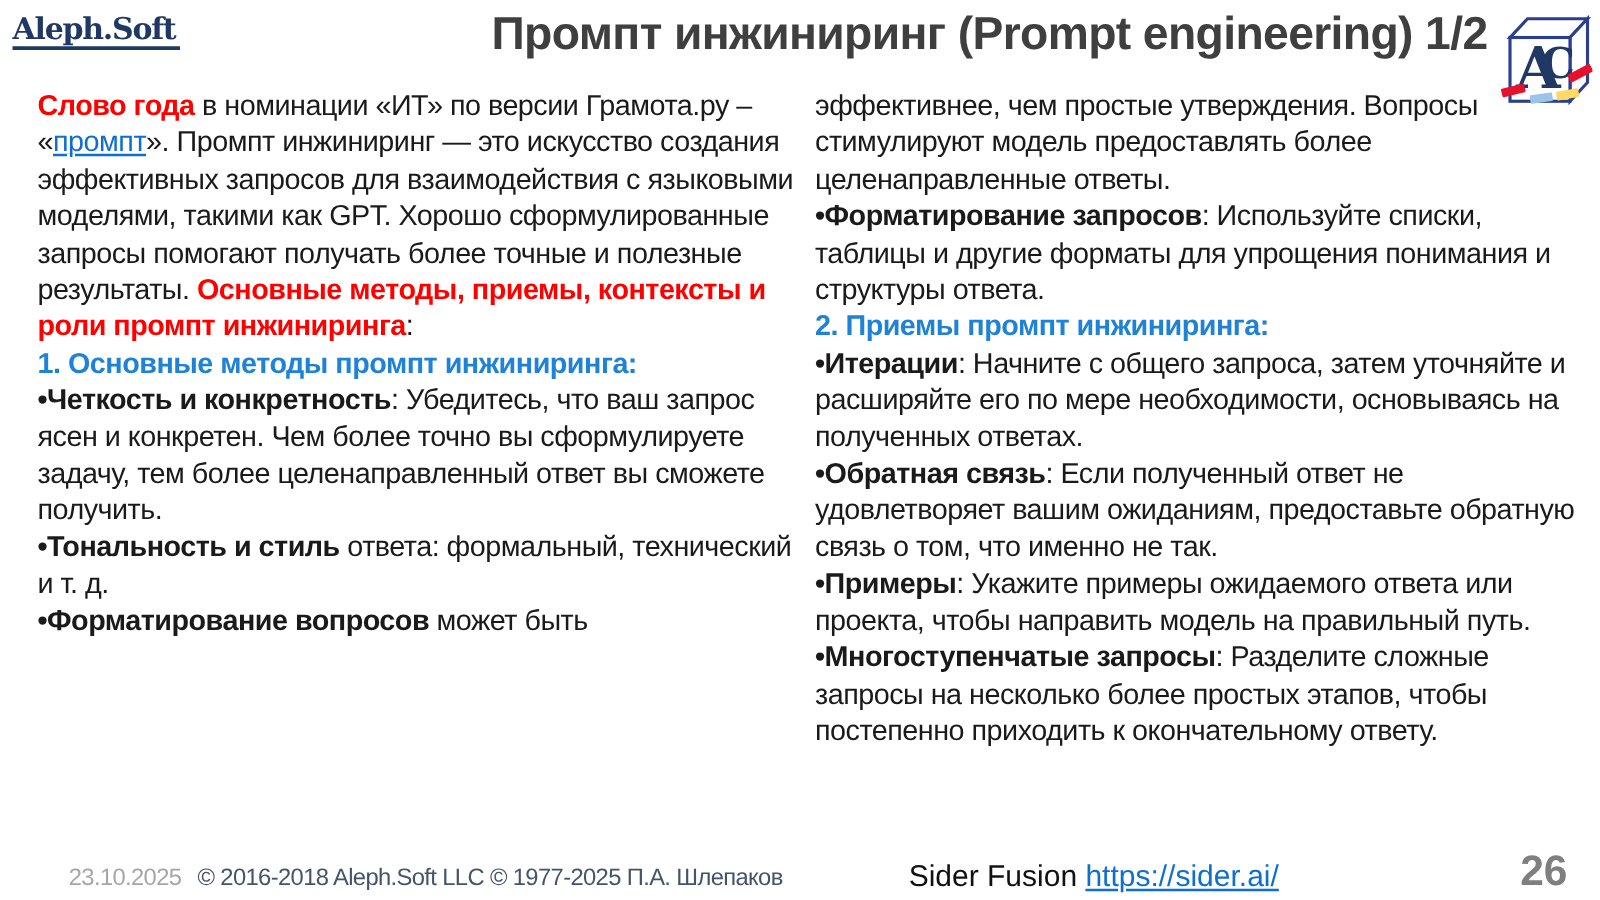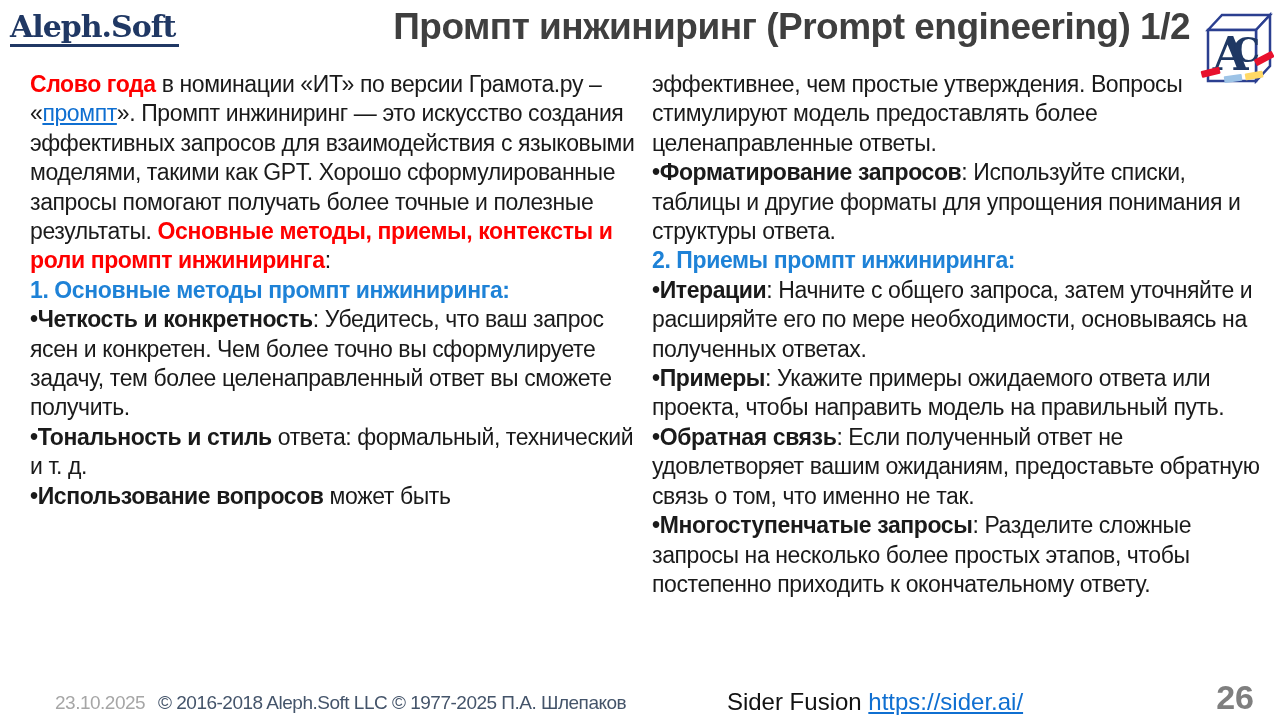--- a/index.html
+++ b/index.html
@@ -6,21 +6,21 @@
   body{
     width:1280px;height:720px;background:#ffffff;overflow:hidden;position:relative;
     font-family:"Liberation Sans",sans-serif;
     -webkit-font-smoothing:antialiased;
   }
   
   .header{position:absolute;top:0;left:0;width:1280px;height:68px;}
   .brand{
     position:absolute;left:10px;top:10px;
     font-family:"DejaVu Serif","Liberation Serif",serif;
-    font-weight:bold;font-size:30px;letter-spacing:-1px;
+    font-weight:bold;font-size:24px;letter-spacing:-1px;
     color:var(--navy,#203864);
     border-bottom:3px solid var(--navy,#203864);
     padding:0 4px 1px 0;line-height:1.1;text-align:center;
   }
   .slide-title{
     position:absolute;left:154px;right:90px;top:6px;
     text-align:right;
     font-size:37px;font-weight:bold;color:var(--title-gray,#3f3f3f);
     letter-spacing:-0.5px;white-space:nowrap;
   }
@@ -72,29 +72,29 @@
     <rect x="54" y="49" width="20" height="7" rx="1" transform="rotate(-28 64 52)" fill="#e8112d"></rect>
   </svg>
 </div>
 
 <div class="columns">
   <div class="col">
       <div class="para"><span class="run red-bold">Слово года</span><span class="run normal"> в номинации «ИТ» по версии Грамота.ру – «</span><span class="run link">промпт</span><span class="run normal">». Промпт инжиниринг — это искусство создания эффективных запросов для взаимодействия с языковыми моделями, такими как GPT. Хорошо сформулированные запросы помогают получать более точные и полезные результаты. </span><span class="run red-bold">Основные методы, приемы, контексты и роли промпт инжиниринга</span><span class="run normal">:</span></div>
       <div class="para"><span class="run blue-bold">1. Основные методы промпт инжиниринга:</span></div>
       <div class="para"><span class="run bold">•Четкость и конкретность</span><span class="run normal">: Убедитесь, что ваш запрос ясен и конкретен. Чем более точно вы сформулируете задачу, тем более целенаправленный ответ вы сможете получить.</span></div>
       <div class="para"><span class="run bold">•Тональность и стиль</span><span class="run normal"> ответа: формальный, технический и т. д.</span></div>
-      <div class="para"><span class="run bold">•Использование вопросов</span><span class="run normal"> может быть</span></div>
+      <div class="para"><span class="run bold">•Форматирование вопросов</span><span class="run normal"> может быть</span></div>
     </div>
   <div class="col">
       <div class="para"><span class="run normal">эффективнее, чем простые утверждения. Вопросы стимулируют модель предоставлять более целенаправленные ответы.</span></div>
       <div class="para"><span class="run bold">•Форматирование запросов</span><span class="run normal">: Используйте списки, таблицы и другие форматы для упрощения понимания и структуры ответа.</span></div>
       <div class="para"><span class="run blue-bold">2. Приемы промпт инжиниринга:</span></div>
       <div class="para"><span class="run bold">•Итерации</span><span class="run normal">: Начните с общего запроса, затем уточняйте и расширяйте его по мере необходимости, основываясь на полученных ответах.</span></div>
+      <div class="para"><span class="run bold">•Обратная связь</span><span class="run normal">: Если полученный ответ не удовлетворяет вашим ожиданиям, предоставьте обратную связь о том, что именно не так.</span></div>
       <div class="para"><span class="run bold">•Примеры</span><span class="run normal">: Укажите примеры ожидаемого ответа или проекта, чтобы направить модель на правильный путь.</span></div>
-      <div class="para"><span class="run bold">•Обратная связь</span><span class="run normal">: Если полученный ответ не удовлетворяет вашим ожиданиям, предоставьте обратную связь о том, что именно не так.</span></div>
       <div class="para"><span class="run bold">•Многоступенчатые запросы</span><span class="run normal">: Разделите сложные запросы на несколько более простых этапов, чтобы постепенно приходить к окончательному ответу.</span></div>
     </div>
 </div>
 
 <div class="footer">
   <span class="footer-date">23.10.2025</span>
   <span class="footer-copyright">© 2016-2018 Aleph.Soft LLC © 1977-2025 П.А. Шлепаков</span>
   <span class="footer-credit">
     <span>Sider Fusion </span><span class="link">https://sider.ai/</span>
   </span>

